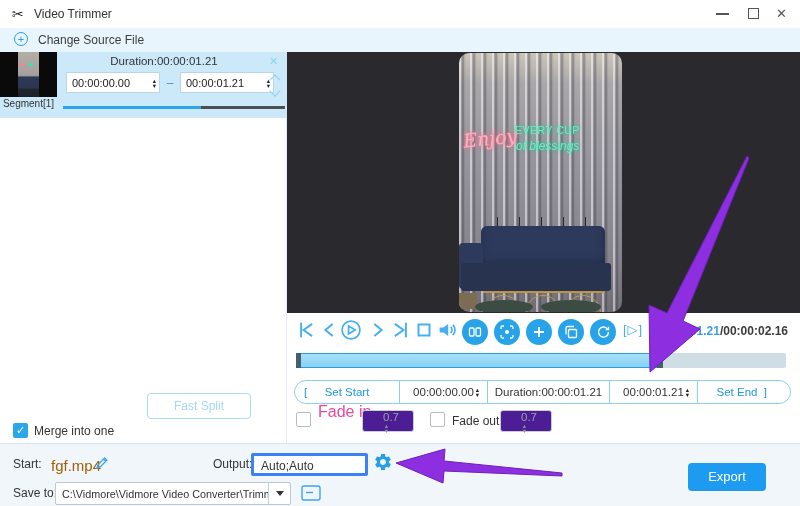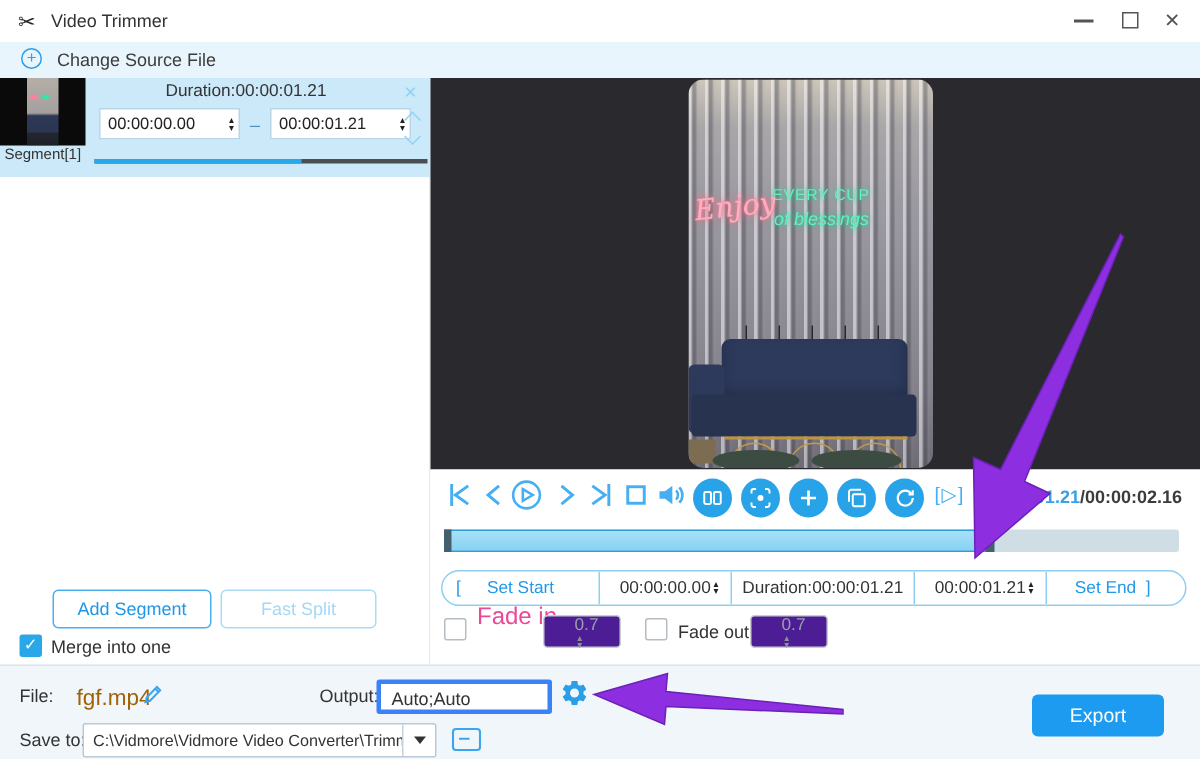--- a/index.html
+++ b/index.html
@@ -95,21 +95,21 @@
 
   
   .footer{left:0;top:443px;width:800px;height:63px;background:#f0f6fa;border-top:1px solid #d9e5ed;}
   .f-label{font-size:12px;color:#333;}
   .name-label{left:13px;top:13px;}
   .name-value{left:51px;top:13px;font-size:15px;color:#a16207;}
   .pencil{left:94px;top:11px;cursor:pointer;}
   .output-label{left:213px;top:13px;}
   .output-box{left:251px;top:9px;width:117px;height:23px;background:#fff;border:3px solid #3b82f6;border-radius:2px;font-size:12px;color:#333;line-height:21px;padding-left:7px;}
   .gear{left:373px;top:8px;cursor:pointer;}
-  .export-btn{left:688px;top:19px;width:88px;height:28px;background:#1d9bf0;border-radius:4px;color:#fff;font-size:13px;text-align:center;line-height:28px;cursor:pointer;}
+  .export-btn{left:688px;top:19px;width:78px;height:28px;background:#1d9bf0;border-radius:4px;color:#fff;font-size:13px;text-align:center;line-height:28px;cursor:pointer;}
   .saveto-label{left:13px;top:42px;}
   .combo{left:55px;top:38px;width:236px;height:23px;background:#fff;border:1px solid #bcc9d4;border-radius:2px;display:flex;align-items:center;cursor:pointer;}
   .combo-text{flex:1;padding:0 4px 0 6px;font-size:10.8px;color:#333;white-space:nowrap;overflow:hidden;}
   .combo-arrow{width:22px;height:100%;border-left:1px solid #c6d2da;display:flex;align-items:center;justify-content:center;}
   .caret{width:0;height:0;border-left:4px solid transparent;border-right:4px solid transparent;border-top:5px solid #333;}
   .folder-btn{left:300px;top:39px;width:22px;height:20px;cursor:pointer;}
 
   .overlay{left:0;top:0;width:800px;height:506px;pointer-events:none;z-index:50;}
   svg{display:block;}
 </style>
@@ -156,21 +156,20 @@
             <span>▾</span>
           </span>
       </div>
       <span class="abs seg-close">✕</span>
       <div class="abs chev chev-up"></div>
       <div class="abs chev chev-down"></div>
       <div class="abs seg-progress">
         <div class="seg-progress-fill" style="width: 62%;"></div>
       </div>
     </div>
-    <div class="abs btn-outline btn-add">Add Segment</div>
     <div class="abs btn-outline btn-fast">Fast Split</div>
     <div class="abs cb cb-checked merge-cb">✓</div>
     <span class="abs merge-label">Merge into one</span>
   </div>
 
   <div class="abs preview">
     <div class="abs video">
       <span class="abs neon-caps">EVERY CUP</span>
       <span class="abs neon-script">Enjoy</span>
       <span class="abs neon-sub">of blessings</span>
@@ -323,21 +322,21 @@
     <div class="abs fade-box" style="left:213px;">
       <span class="val">0.7</span>
       <span class="spin spin-gray">
           <span>▴</span>
           <span>▾</span>
         </span>
     </div>
   </div>
 
   <div class="abs footer">
-    <span class="abs f-label name-label">File:</span>
+    <span class="abs f-label name-label">Start:</span>
     <span class="abs name-value">fgf.mp4</span>
     <div class="abs pencil">
       <svg width="16" height="16" viewBox="0 0 16 16" fill="none" stroke="#3aa6ef" stroke-width="1.3">
           <path d="M3 13l.8-3L10.6 3l2.2 2.2-6.8 7L3 13z"></path>
           <path d="M9.5 4.1l2.2 2.2"></path>
         </svg>
     </div>
     <span class="abs f-label output-label">Output:</span>
     <div class="abs output-box">Auto;Auto</div>
     <div class="abs gear">

